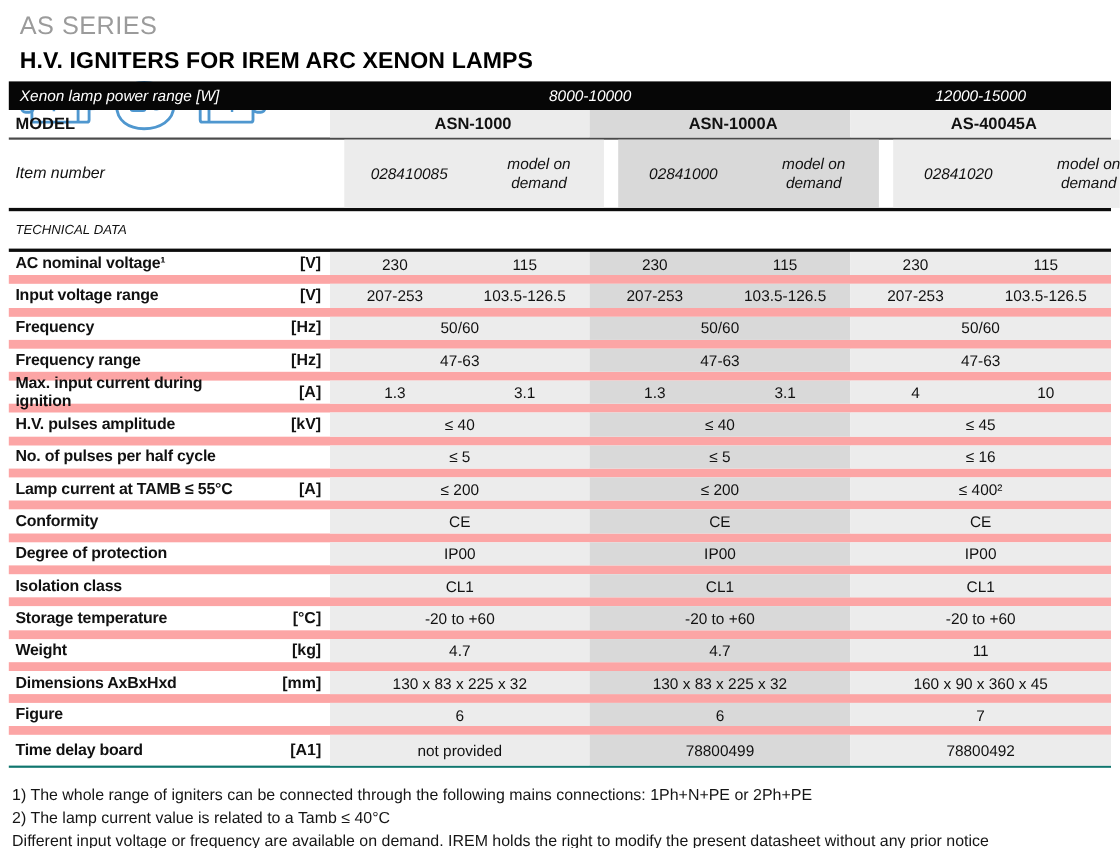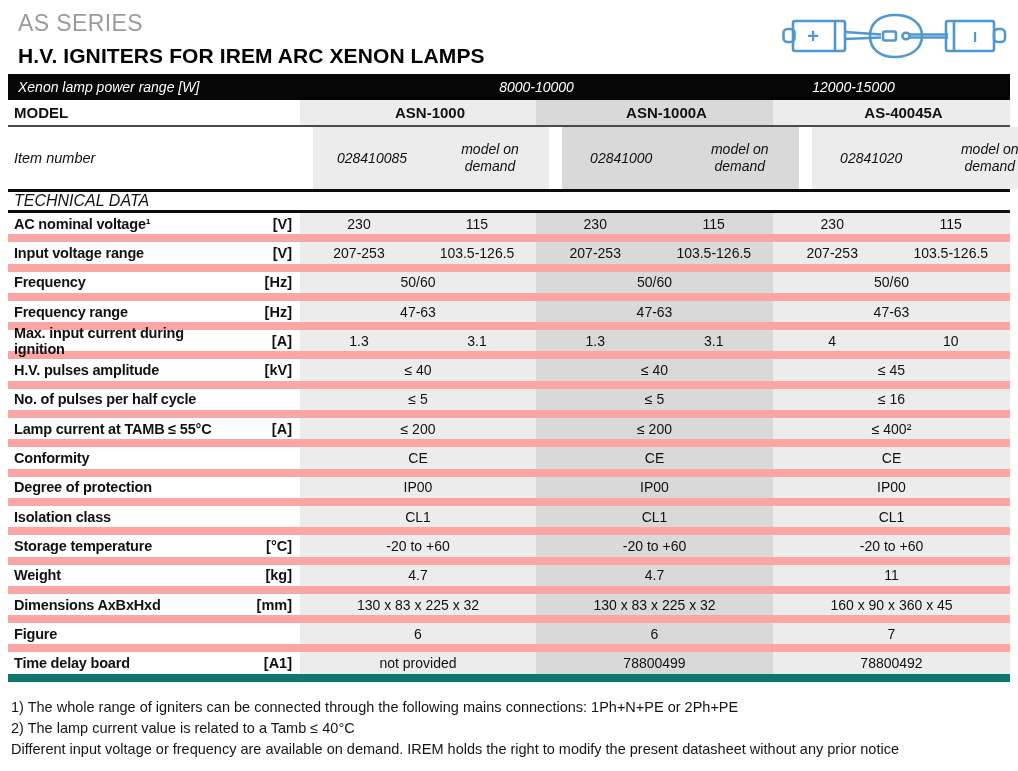--- a/index.html
+++ b/index.html
@@ -2,33 +2,33 @@
 <html><head>
 <meta charset="utf-8">
 <style>
   * { margin:0; padding:0; box-sizing:border-box; }
   html,body { width:1018px; height:771px; background:#fff; overflow:hidden;
               font-family:"Liberation Sans", sans-serif; color:#111; }
   .page { padding:8px; width:1018px; }
 
   
   .header { display:flex; justify-content:space-between; align-items:flex-start;
-            height:66px; padding-left:10px; }
+            height:66px; padding-left:10px;flex-direction:column; }
   .series-title { font-size:23px; color:#9b9b9b; letter-spacing:.4px; margin-top:2px; }
   .main-title { font-size:21px; font-weight:bold; color:#000; letter-spacing:.1px; margin-top:7px; }
   .lamp-wrap { margin:4px 2px 0 0; }
 
   
   .dtable { width:1002px; }
   .power-bar { position:relative; height:26px; background:#060606; color:#fff;
                font-style:italic; font-size:14px; line-height:26px; }
   .pb-label { padding-left:10px; }
   .pb-range { position:absolute; top:0; text-align:center; }
   .pb-r1 { left:292px; width:473px; }
-  .pb-r2 { left:727px; width:237px; }
+  .pb-r2 { left:765px; width:237px; }
 
   .trow { display:flex; align-items:stretch; width:1002px; }
   .labwide { flex:0 0 292px; display:flex; align-items:center; padding-left:6px; }
   .lab  { flex:0 0 204px; display:flex; align-items:center; padding-left:6px;
           font-weight:bold; font-size:14.5px; letter-spacing:-0.2px; }
   .unit { flex:0 0 88px; display:flex; align-items:center; justify-content:flex-end;
           padding-right:8px; font-weight:bold; font-size:14.5px; }
   .mcol { display:flex; align-items:center; justify-content:center;
           font-size:14px; text-align:center; }
   .c1 { flex:0 0 236px; background:#ececec; }
@@ -38,26 +38,26 @@
 
   .model-row { height:27px; border-bottom:2px solid #4a4a4a; }
   .model-row .labwide { font-weight:bold; font-size:15px; }
   .model-row .mcol { font-weight:bold; font-size:15px;padding-left:24px; }
 
   .item-row { height:62px; font-style:italic;gap:13px; }
   .item-row .labwide { font-size:14.5px; }
   .item-row .mcol { font-size:14px; }
   .note-span { display:inline-block; width:74px; line-height:1.25; }
 
-  .tech-row { height:24px; border-top:3px solid #0c0c0c; border-bottom:3px solid #0c0c0c;
+  .tech-row { height:40px; border-top:3px solid #0c0c0c; border-bottom:3px solid #0c0c0c;
               display:flex; align-items:center; padding-left:6px;
-              font-style:italic; font-size:16px; }
+              font-style:italic; font-size:12px; }
 
   .data-row { height:29.3px; border-bottom:8px solid #fca5a5; }
-  #data-rows .data-row:last-child { border-bottom:8px solid #0f766e; }
+  #data-rows .data-row:last-child { border-bottom:2px solid #0f766e; }
 
   .footnotes { padding:15px 0 0 3px; font-size:14.5px; line-height:21px; color:#151515; }
 </style>
 </head>
 <body>
 
 <div class="page">
 
   <div class="header">
     <div>

